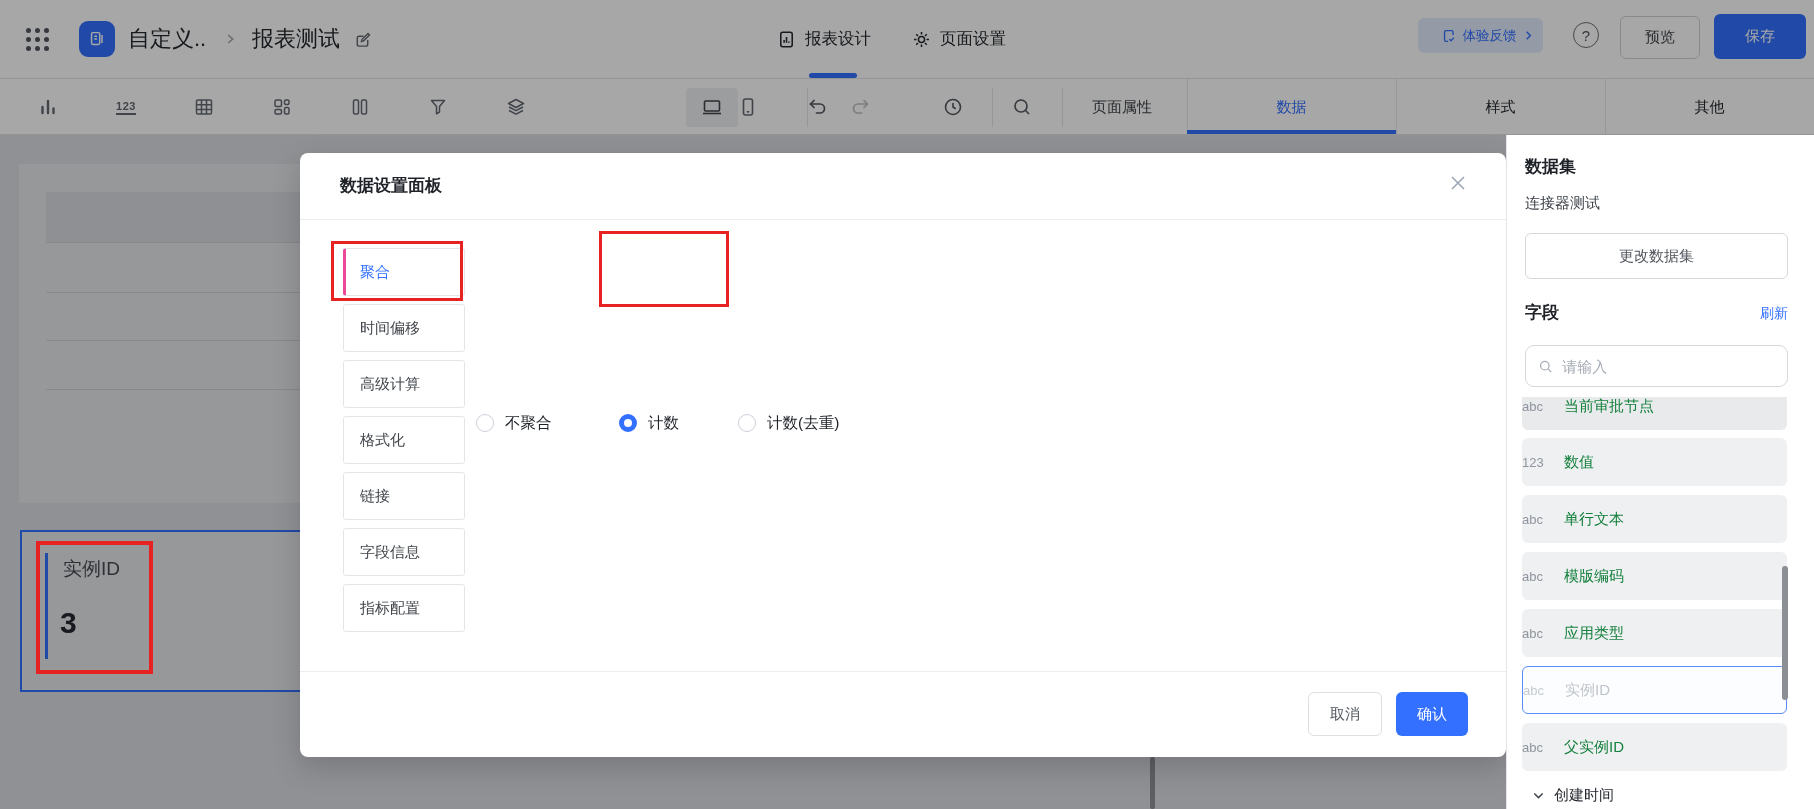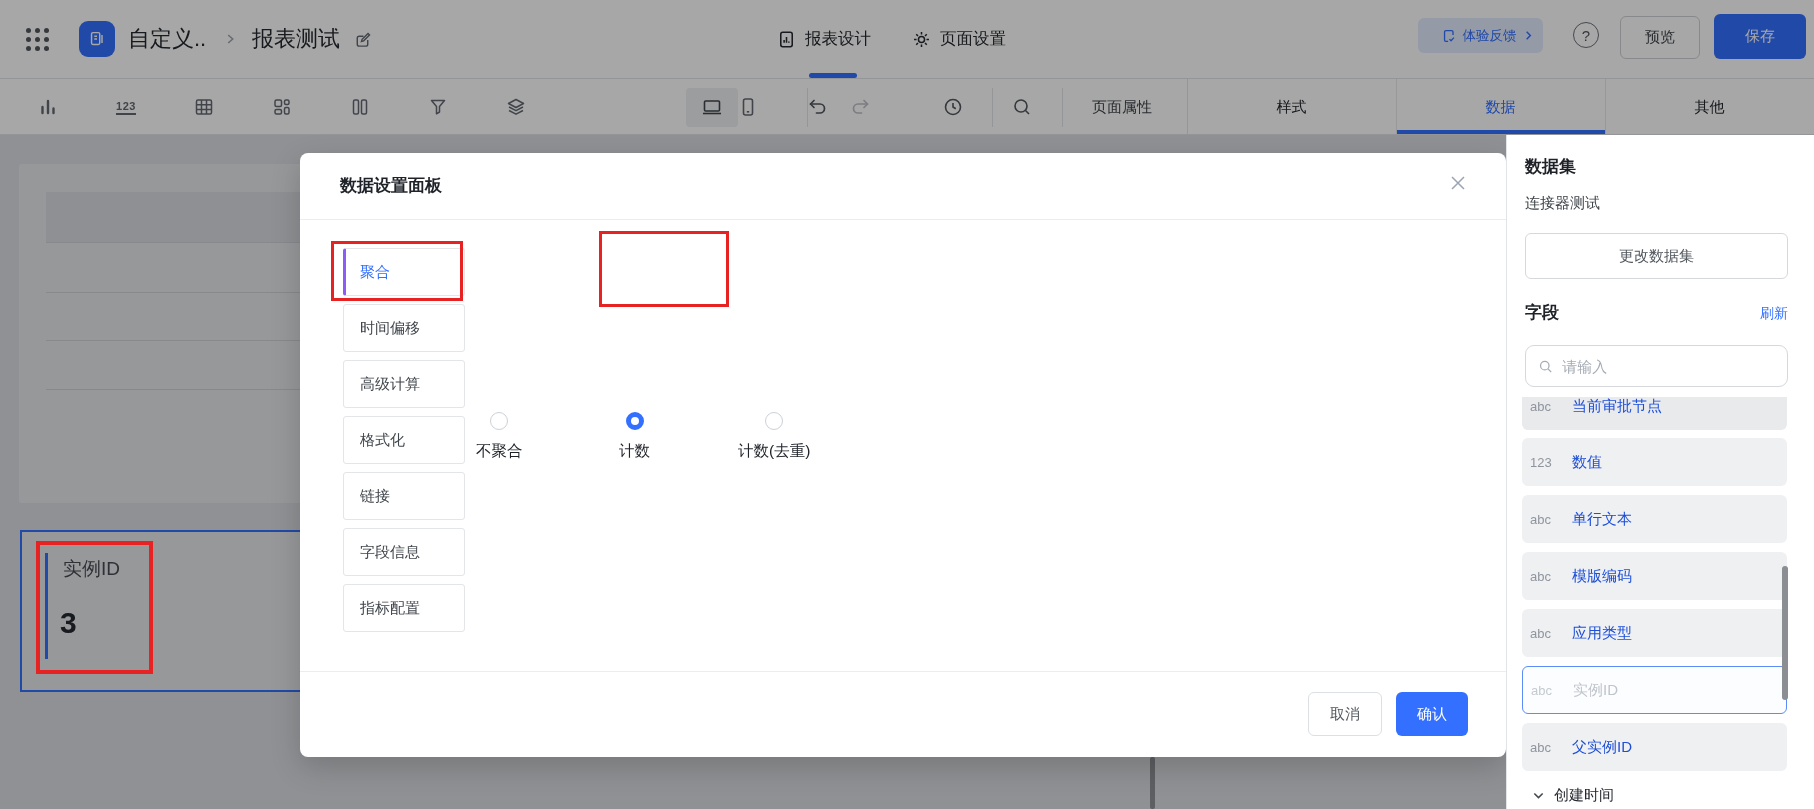--- a/index.html
+++ b/index.html
@@ -53,42 +53,42 @@
 
   
   .mask { left:0; top:0; width:1814px; height:809px; background:rgba(0,0,0,.345); z-index:10; }
 
   
   .modal { left:300px; top:153px; width:1206px; height:604px; background:#fff; border-radius:8px; box-shadow:0 10px 30px rgba(0,0,0,.18); z-index:15; }
   .m-title { left:40px; top:21px; font-size:17px; font-weight:600; color:#1f2329; }
   .m-close { left:1144px; top:16px; width:28px; height:28px; display:flex; align-items:center; justify-content:center; cursor:pointer; }
   .m-hline { left:0; top:66px; width:1206px; height:1px; background:#ebedf0; }
   .side-item { left:43px; width:122px; height:48px; border:1px solid #e3e5e8; border-radius:3px; background:#fff; display:flex; align-items:center; padding-left:16px; font-size:15px; color:#41464c; cursor:pointer; }
-  .side-item.active { border-left:3px solid #8b5cf6; color:#3370ff; padding-left:14px; }
-  .radio-item { top:259px; height:22px; display:flex; align-items:center; gap:11px; cursor:pointer;flex-direction:column; }
+  .side-item.active { border-left:3px solid #ec4899; color:#3370ff; padding-left:14px; }
+  .radio-item { top:259px; height:22px; display:flex; align-items:center; gap:11px; cursor:pointer; }
   .radio { width:18px; height:18px; border-radius:50%; border:1.5px solid #ccd1d8; background:#fff; flex:none; }
   .radio.sel { border:5px solid #3370ff; }
   .radio-label { font-size:15.5px; color:#1f2329; }
   .m-fline { left:0; top:518px; width:1206px; height:1px; background:#ebedf0; }
   .btn-cancel { left:1008px; top:539px; width:74px; height:44px; border-radius:6px; border:1px solid #dcdfe3; background:#fff; color:#51565d; font-size:15px; display:flex; align-items:center; justify-content:center; cursor:pointer; }
   .btn-confirm { left:1096px; top:539px; width:72px; height:44px; border-radius:6px; background:#3370ff; color:#fff; font-size:15px; display:flex; align-items:center; justify-content:center; cursor:pointer; }
 
   
   .panel { left:1506px; top:135px; width:308px; height:674px; background:#fff; border-left:1px solid #e2e4e7; z-index:15; }
   .p-h1 { left:18px; font-size:17px; font-weight:700; color:#1f2329; }
   .p-dsname { left:18px; top:59px; font-size:15px; color:#3f4449; }
   .p-change { left:18px; top:98px; width:263px; height:46px; border:1px solid #d6d8db; border-radius:6px; color:#51565d; font-size:15px; display:flex; align-items:center; justify-content:center; cursor:pointer; background:#fff; }
   .p-refresh { left:230px; top:170px; width:51px; text-align:right; font-size:14px; color:#3370ff; cursor:pointer; }
   .p-search { left:18px; top:210px; width:263px; height:42px; border:1px solid #d6d8db; border-radius:9px; display:flex; align-items:center; padding:0 12px; gap:9px; background:#fff; }
   .p-search input { border:none; outline:none; width:100%; font-size:15px; color:#41464c; font-family:inherit; background:transparent; }
   .p-search input::placeholder { color:#a6acb5; }
   .p-list { left:0; top:262px; width:292px; height:412px; overflow:hidden; }
-  .pill { position:absolute; left:15px; width:265px; height:48px; border-radius:6px; background:#eff0f2; display:flex; align-items:center; padding-left:8px; gap:15px; cursor:grab; }
+  .pill { position:absolute; left:15px; width:265px; height:48px; border-radius:6px; background:#eff0f2; display:flex; align-items:center; padding-left:0; gap:15px; cursor:grab; }
   .pill .tag { font-size:13px; color:#8f959e; width:27px; flex:none; }
-  .pill .fname { font-size:15px; color:#1d4ed8; }
+  .pill .fname { font-size:15px; color:#15803d; }
   .pill.ghost { background:#e8eaec; }
   .pill.drag { background:#fcfdfe; border:1px solid #5b8cf8; }
   .pill.drag .tag { color:#c5cad1; }
   .pill.drag .fname { color:#bfc4cb; }
   .p-group { left:24px; top:389px; display:flex; align-items:center; gap:8px; font-size:15px; color:#24282e; cursor:pointer; }
   .p-scroll { left:275px; top:431px; width:6px; height:134px; border-radius:3px; background:#8b8e93; }
 
   
   .redbox { border:3px solid #e62222; z-index:40; }
   .rb1 { left:331px; top:241px; width:132px; height:60px; }
@@ -252,22 +252,22 @@
         <circle cx="11" cy="11" r="6"></circle>
           <path d="M15.5 15.5L19 19"></path>
       </svg>
     </div>
     <div class="abs vsep" style="left:1062px"></div>
     <div class="abs pageprops">页面属性</div>
     <div class="abs vsep" style="left:1187px; top:0; height:56px"></div>
   </div>
 
   <div class="abs tabbar">
+    <div class="tab active">数据</div>
     <div class="tab">样式</div>
-    <div class="tab active">数据</div>
     <div class="tab">其他</div>
   </div>
   <div class="abs tabsep" style="left:1396px"></div>
   <div class="abs tabsep" style="left:1605px"></div>
 
   <div class="abs card1">
     <div class="abs band"></div>
     <div class="abs rline" style="top:78px"></div>
     <div class="abs rline" style="top:128px"></div>
     <div class="abs rline" style="top:176px"></div>

